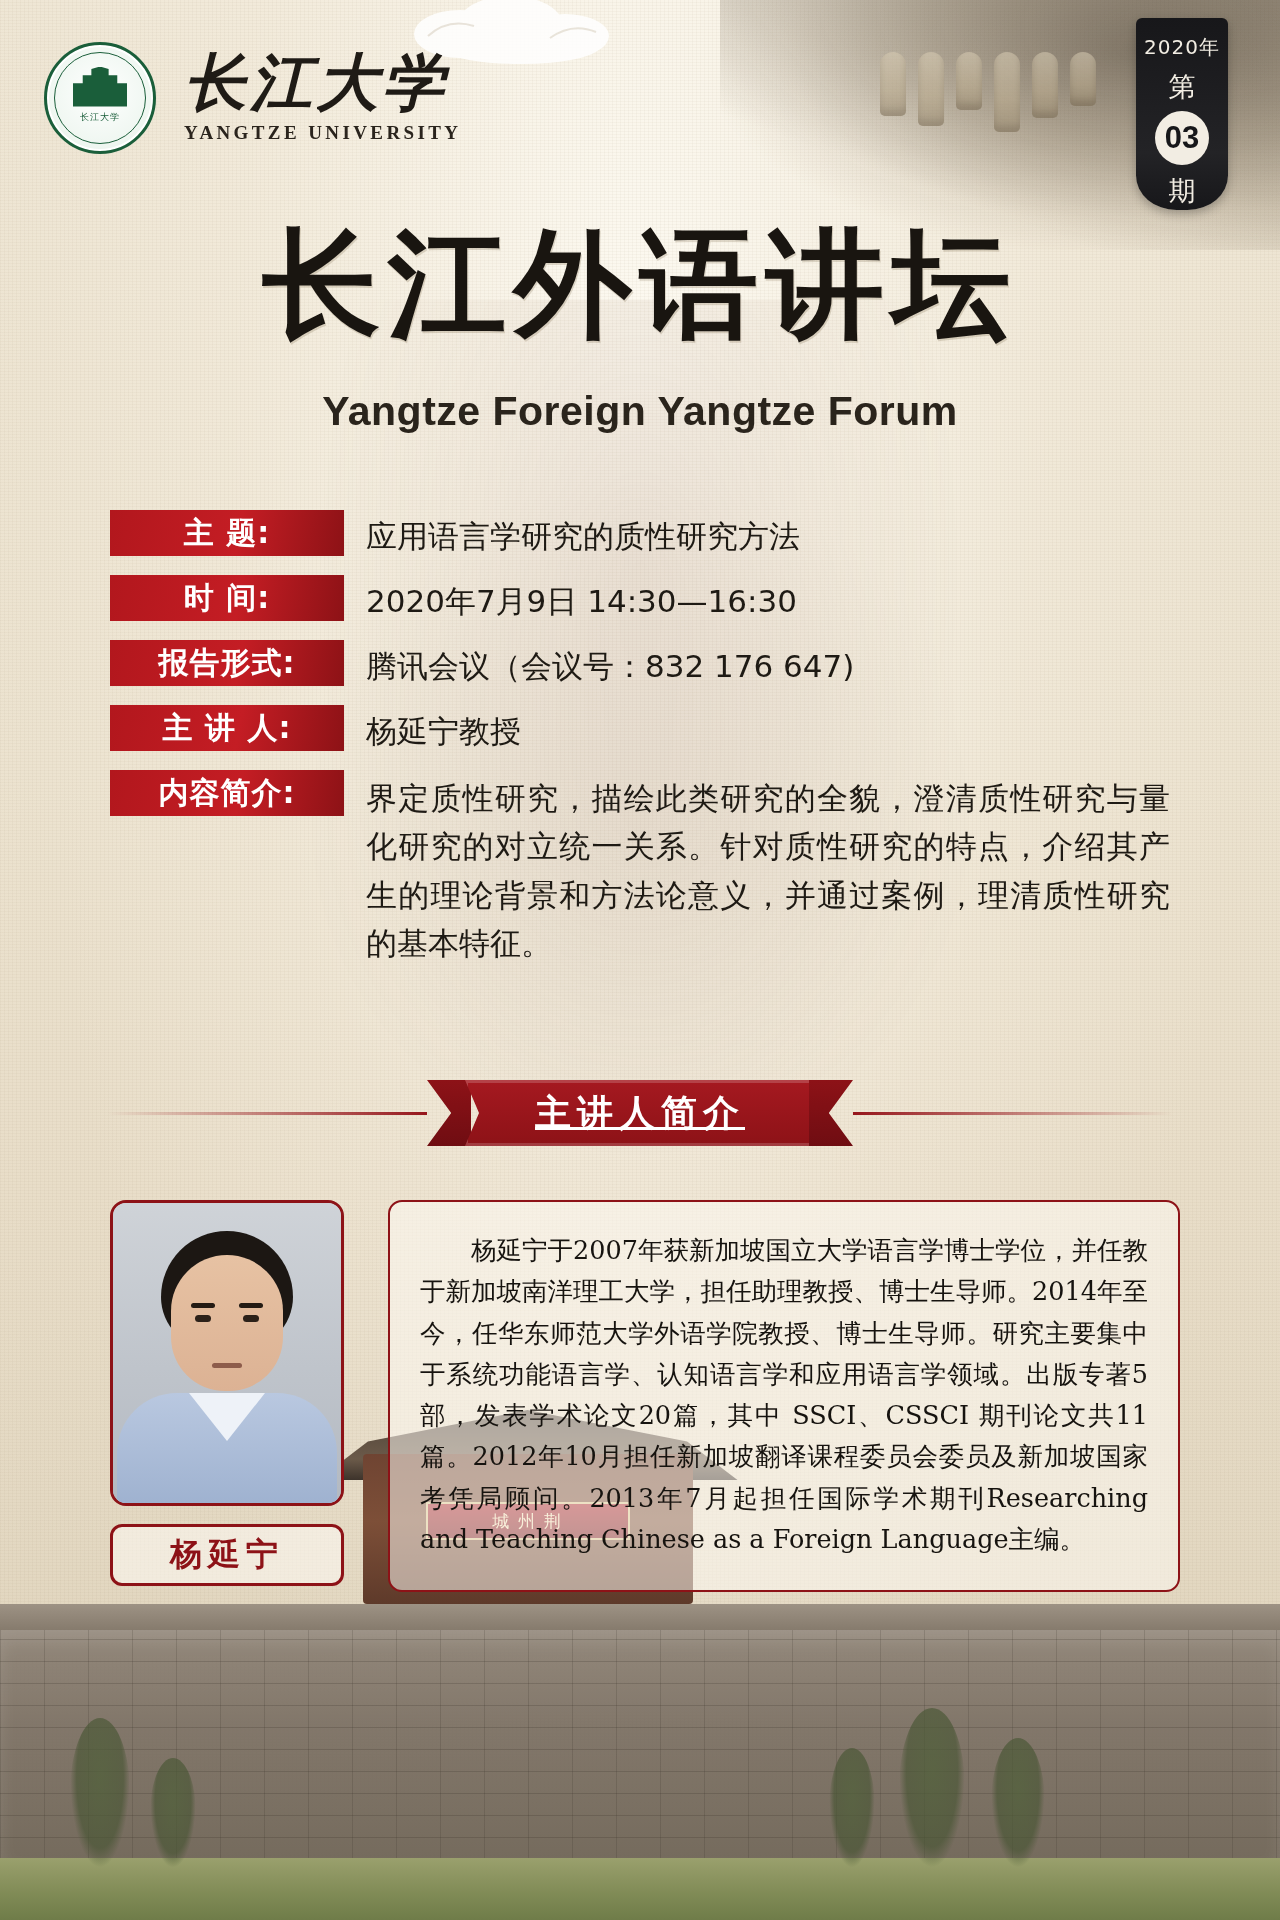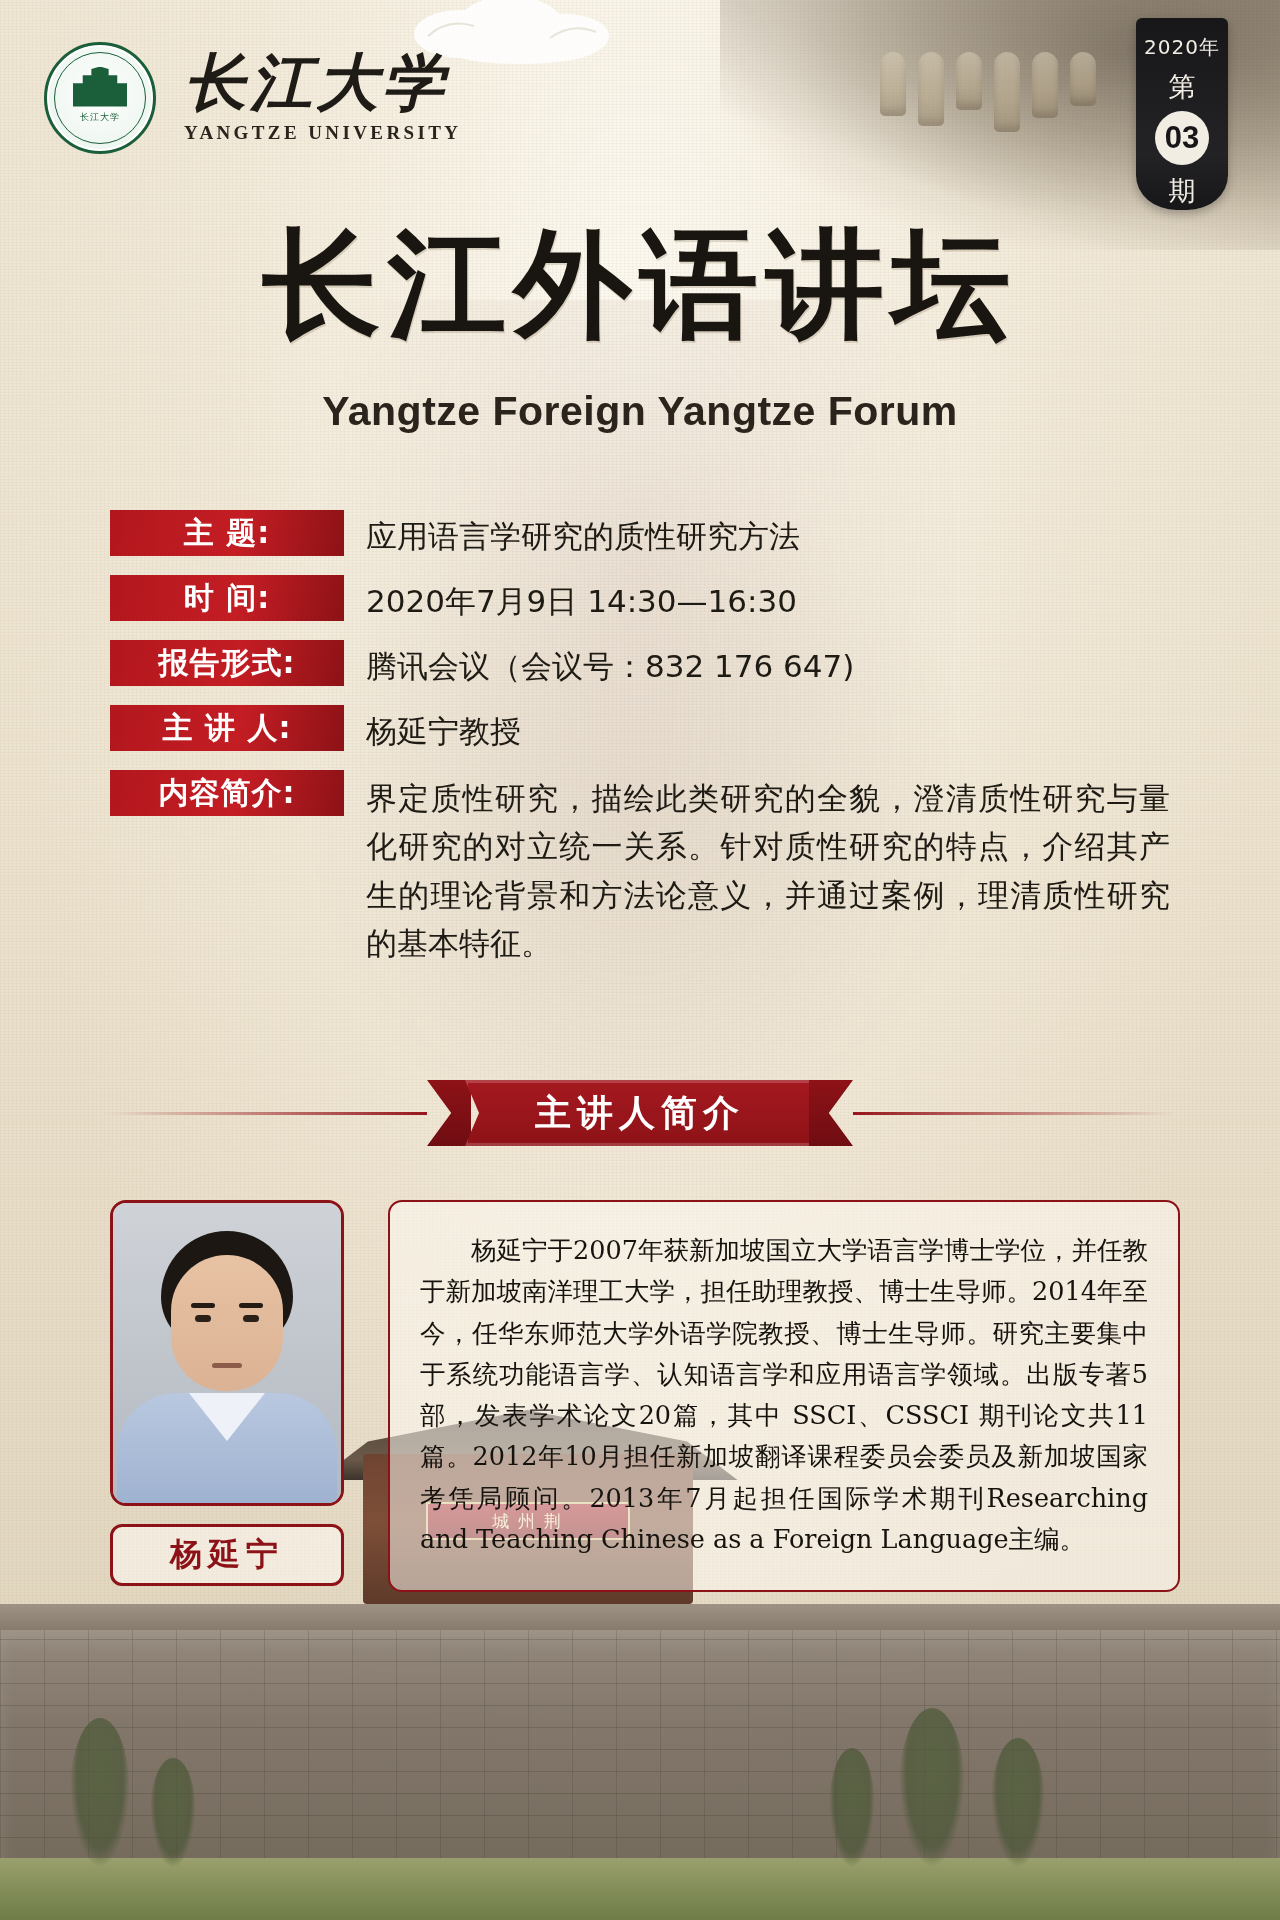--- a/index.html
+++ b/index.html
@@ -419,20 +419,21 @@
     font-size: 36px;
     font-weight: 700;
     display: flex;
     align-items: center;
     justify-content: center;
     letter-spacing: 6px;
     font-family: "DejaVu Sans", sans-serif;
     clip-path: polygon(0 0, 100% 0, 100% 100%, 0 100%, 4% 50%);
     margin: 0 -6px;
     box-shadow: inset 0 0 0 3px rgba(255,255,255,0.18);
+    text-decoration: underline;
   }
   .banner-tail {
     width: 44px;
     height: 66px;
     background: linear-gradient(180deg, #8d1217 0%, #6f0d12 100%);
   }
   .banner-tail.left { clip-path: polygon(0 0, 100% 0, 100% 100%, 0 100%, 55% 50%); }
   .banner-tail.right { clip-path: polygon(0 0, 100% 0, 45% 50%, 100% 100%, 0 100%); }
 
   

